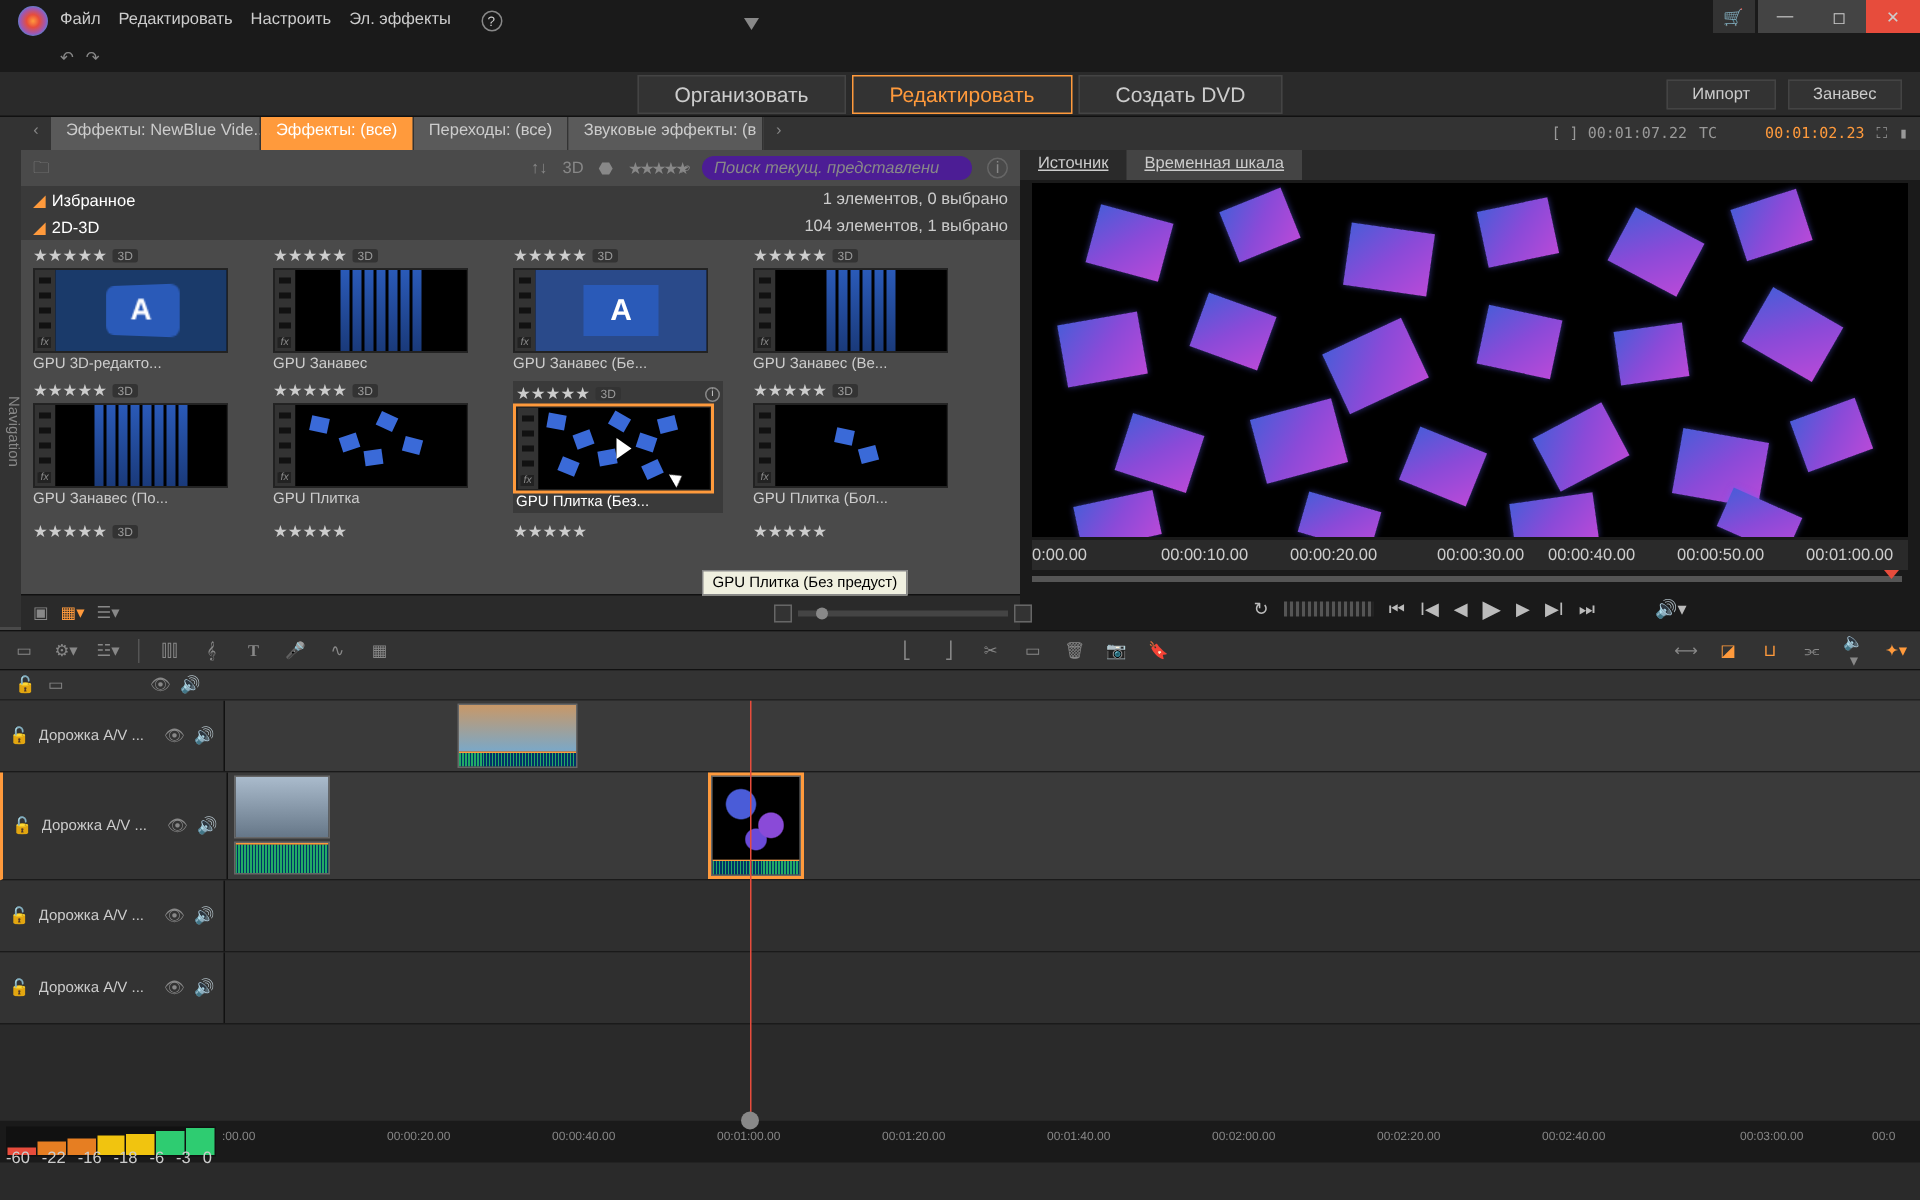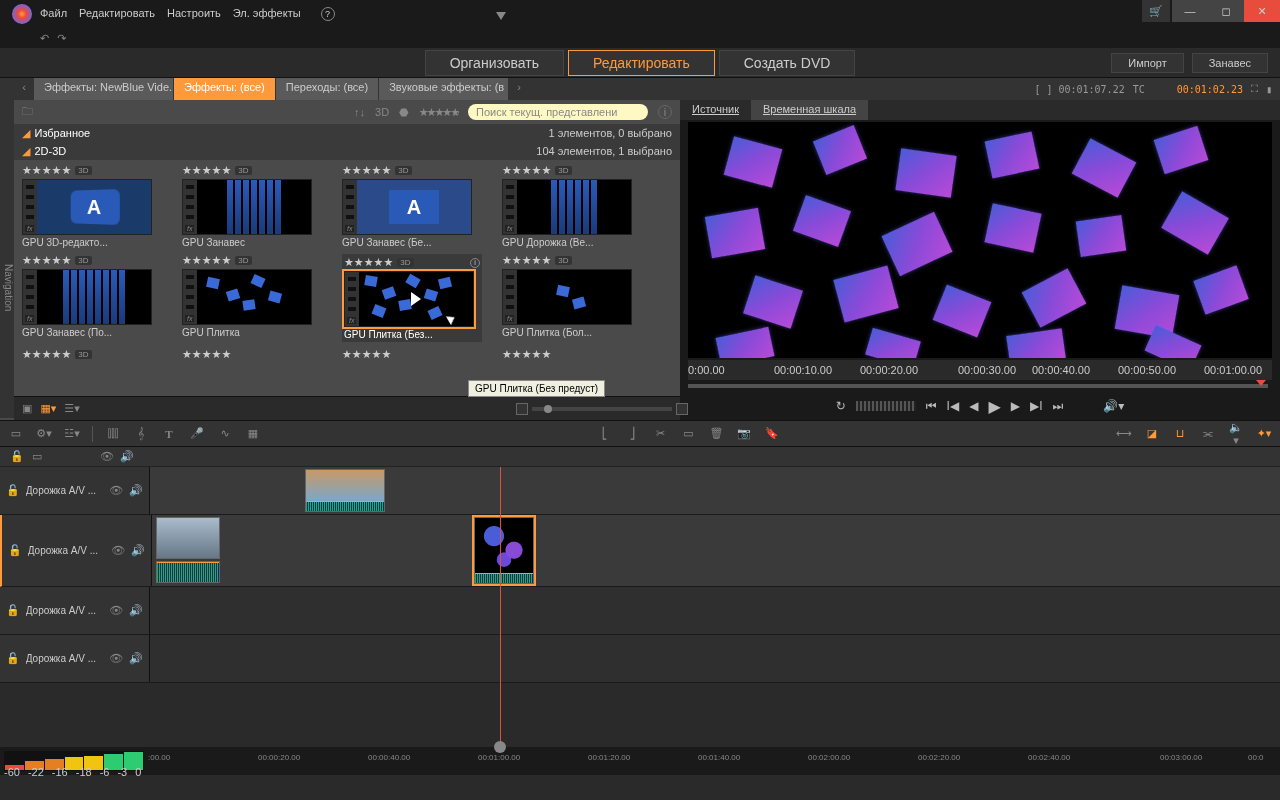--- a/index.html
+++ b/index.html
@@ -22,21 +22,21 @@
 .imp-exp { position:absolute; right:12px; display:flex; gap:8px; }
 .imp-exp div { padding:3px 16px; background:#333; border:1px solid #444; cursor:pointer; }
 .work { display:flex; height:342px; }
 .left-panel { width:680px; display:flex; flex-direction:column; background:#4a4a4a; }
 .nav-strip { position:absolute; left:0; top:78px; width:14px; height:340px; background:#333; writing-mode:vertical-rl; text-align:center; font-size:10px; color:#888; padding-top:80px; }
 .fx-tabs { height:22px; display:flex; background:#333; margin-left:14px; }
 .fx-tab { padding:3px 10px; background:#5a5a5a; border-right:1px solid #333; white-space:nowrap; overflow:hidden; cursor:pointer; font-size:11px; }
 .fx-tab.active { background:#ff9a3c; color:#fff; }
 .fx-toolbar { height:24px; background:#4a4a4a; display:flex; align-items:center; padding:0 8px; gap:10px; margin-left:14px; }
 .fx-toolbar .icon { color:#888; cursor:pointer; }
-.search-box { flex:1; max-width:180px; margin-left:auto; background:#fef9c3; border-radius:10px; padding:2px 8px; color:#888; position:relative; }
+.search-box { flex:1; max-width:180px; margin-left:auto; background:#4c1d95; border-radius:10px; padding:2px 8px; color:#888; font-style:italic; position:relative; }
 .search-box::before { content:"⌕"; position:absolute; left:-14px; color:#888; }
 .favorites-bar { height:18px; background:#3a3a3a; display:flex; align-items:center; padding:0 8px; margin-left:14px; justify-content:space-between; font-size:10px; }
 .favorites-bar .tri { color:#ff9a3c; margin-right:4px; }
 .fx-grid { flex:1; background:#4a4a4a; margin-left:14px; overflow:hidden; padding:4px 8px; position:relative; }
 .fx-row { display:flex; gap:20px; margin-bottom:6px; }
 .fx-item { width:140px; }
 .fx-stars { font-size:8px; color:#666; display:flex; align-items:center; gap:4px; }
 .fx-3d { background:#333; color:#999; font-size:8px; padding:0 3px; border-radius:2px; }
 .fx-thumb { width:130px; height:56px; background:#000; border:1px solid #222; position:relative; margin-top:2px; display:flex; }
 .fx-thumb .film { width:14px; background:#333; display:flex; flex-direction:column; justify-content:space-around; padding:2px 0; }
@@ -261,21 +261,21 @@
               <div class="content tv-curtain">
                 <span></span>
                 <span></span>
                 <span></span>
                 <span></span>
                 <span></span>
                 <span></span>
               </div>
               <div class="fxbadge">fx</div>
             </div>
-          <div class="fx-name">GPU Дорожка (Ве...</div>
+          <div class="fx-name">GPU Занавес (Ве...</div>
         </div>
       </div>
 
       <div class="fx-row">
         <div class="fx-item">
           <div class="fx-stars">
               <span>★★★★★</span>
               <span class="fx-3d">3D</span>
             </div>
           <div class="fx-thumb">

